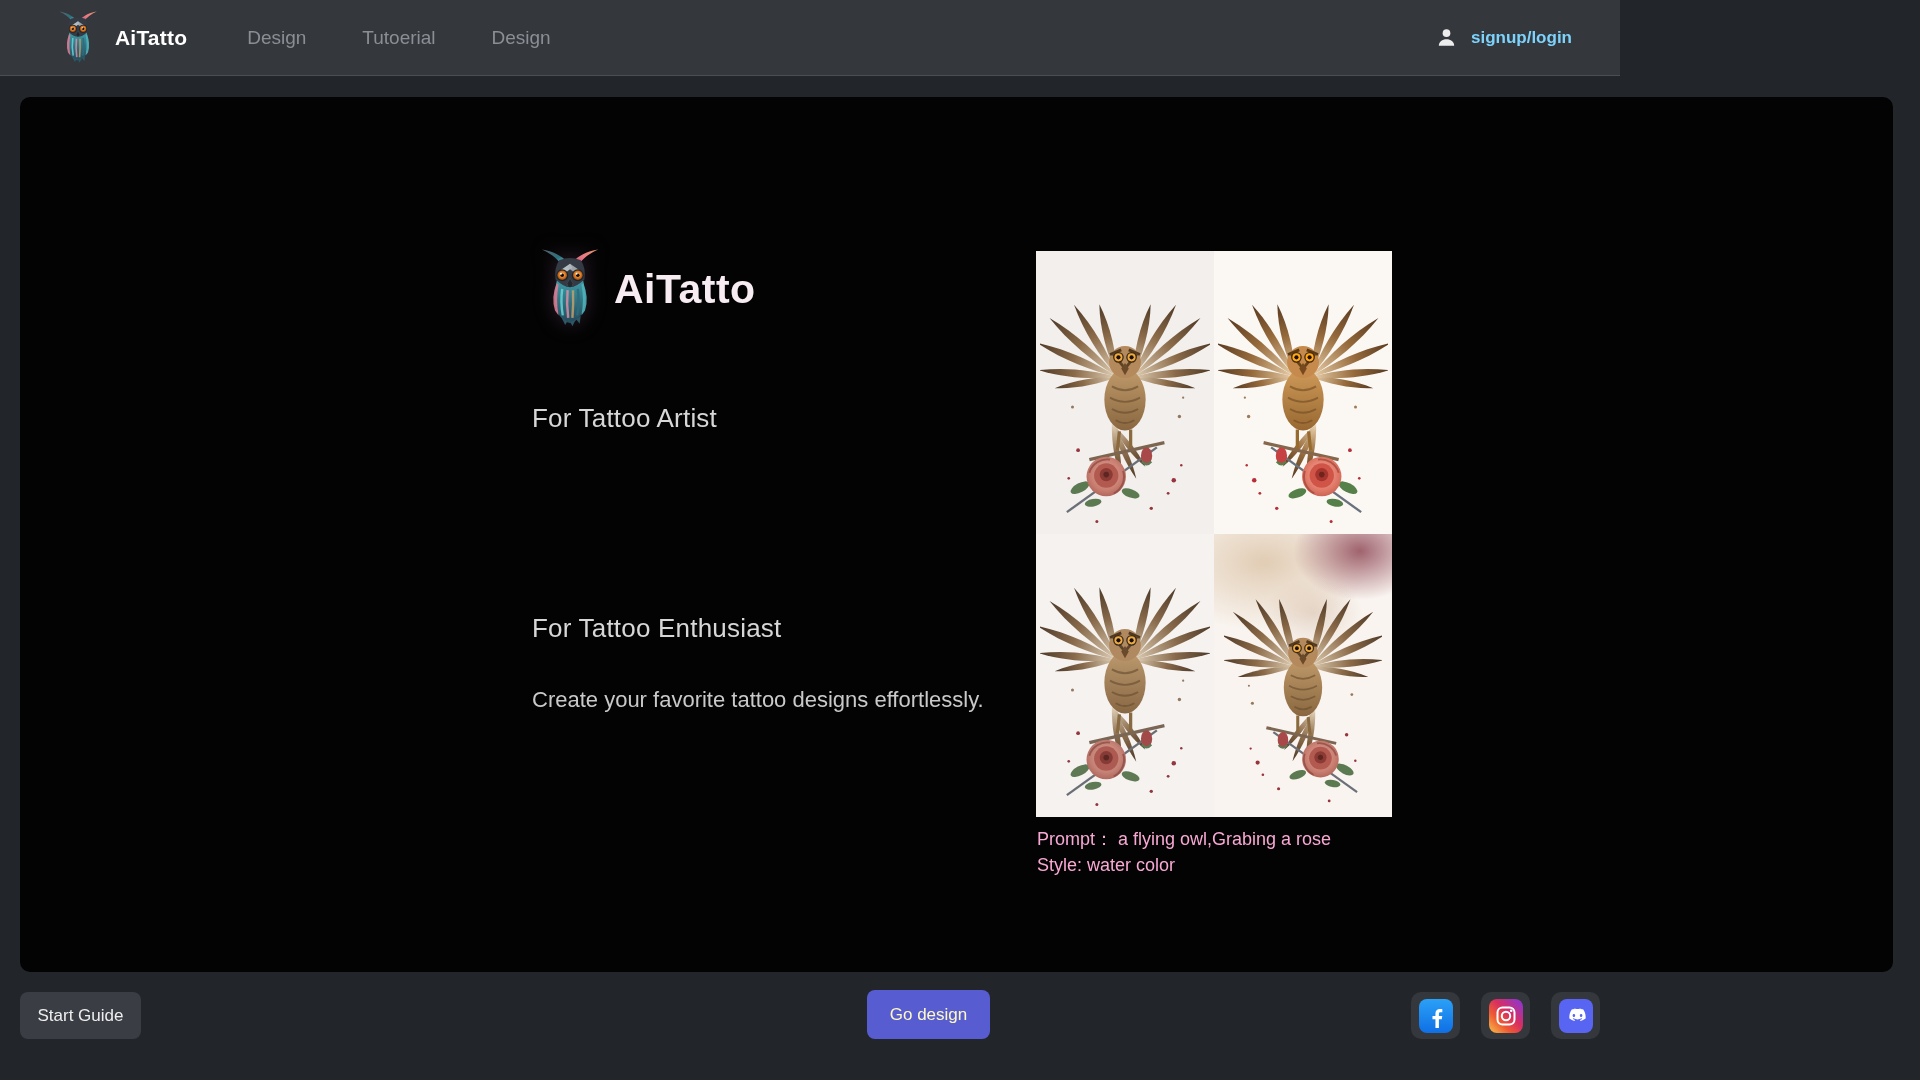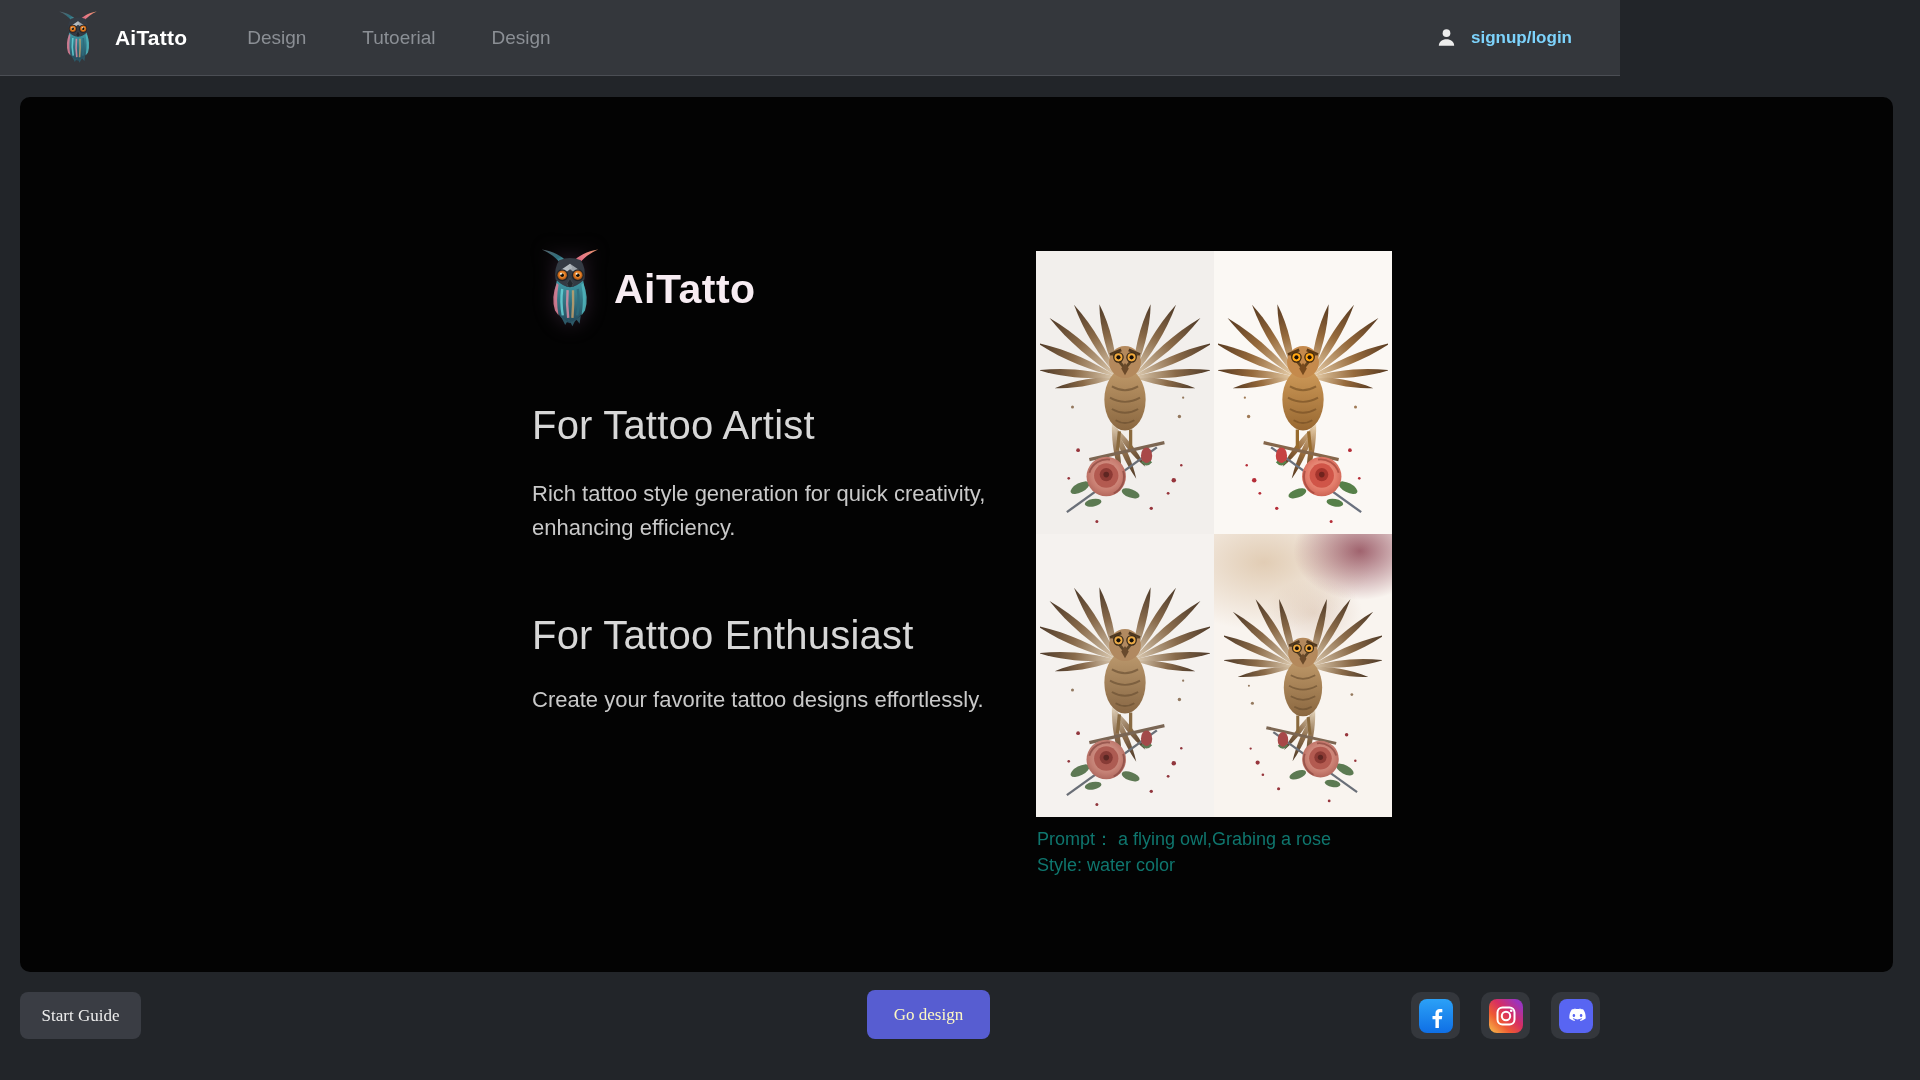--- a/index.html
+++ b/index.html
@@ -30,21 +30,21 @@
   .hero-panel{
     position:absolute;left:20px;top:97px;width:1873px;height:875px;
     background:#030303;border-radius:10px;
   }
   .hero-logo-row{position:absolute;left:520px;top:150px;display:flex;align-items:center;gap:14px;}
   .hero-owl{width:60px;height:84px;filter:drop-shadow(0 0 10px rgba(120,80,120,.35));}
   .hero-brand{font-size:41px;font-weight:bold;color:#f7ecf2;letter-spacing:.5px;}
 
   .hero-heading{
     position:absolute;left:512px;margin:0;
-    font-size:40px;font-weight:400;color:#d7d7d7;letter-spacing:.2px;
+    font-size:26px;font-weight:400;color:#d7d7d7;letter-spacing:.2px;
   }
   .hero-heading.h1{top:306px;}
   .hero-heading.h2{top:516px;}
   .hero-body{
     position:absolute;left:512px;margin:0;
     font-size:22px;font-weight:400;color:#c9c9c9;line-height:34px;max-width:520px;
   }
   .hero-body.b1{top:380px;}
   .hero-body.b2{top:586px;}
 
@@ -63,26 +63,26 @@
       radial-gradient(95px 70px at 82% 6%, rgba(126,44,62,.72), rgba(126,44,62,0) 70%),
       radial-gradient(150px 95px at 28% 10%, rgba(206,172,132,.55), rgba(206,172,132,0) 72%),
       radial-gradient(70px 50px at 56% 28%, rgba(188,148,118,.30), rgba(188,148,118,0) 70%),
       #f9f4ef;
   }
   .cell.c2 svg{transform:translate(-50%,-50%) scaleX(-1) scale(1.0);filter:saturate(1.35) brightness(1.02);}
   .cell.c3 svg{filter:saturate(.92);}
   .cell.c4 svg{transform:translate(-50%,-48%) scaleX(-1) scale(.93);}
 
   .gallery-caption{position:absolute;left:1017px;top:729px;}
-  .caption-line{margin:0;font-size:18px;line-height:26px;color:#0f766e;font-weight:400;}
+  .caption-line{margin:0;font-size:18px;line-height:26px;color:#f9a8d4;font-weight:400;}
 
   
   .btn{
     position:absolute;display:flex;align-items:center;justify-content:center;
-    border-radius:8px;cursor:pointer;user-select:none;font-family:Liberation Serif, serif;
+    border-radius:8px;cursor:pointer;user-select:none;
   }
   .start-guide{left:20px;top:992px;width:121px;height:47px;background:#3a3d44;}
   .start-guide span{font-size:17px;color:#eeeeee;}
   .go-design{left:867px;top:990px;width:123px;height:49px;background:#575dd1;}
   .go-design span{font-size:17px;color:#fef9c3;}
 
   .socials{position:absolute;right:20px;top:992px;display:flex;gap:21px;}
   .social-btn{
     width:49px;height:47px;border-radius:10px;background:#34373c;
     display:flex;align-items:center;justify-content:center;cursor:pointer;
@@ -286,21 +286,20 @@
   <section class="hero-panel">
 
     <div class="hero-logo-row">
       <svg class="hero-owl">
           <use href="#logo-owl"></use>
         </svg>
       <div class="hero-brand">AiTatto</div>
     </div>
 
     <h2 class="hero-heading h1">For Tattoo Artist</h2>
-    <p class="hero-body b1">Rich tattoo style generation for quick creativity, enhancing efficiency.</p>
 
     <h2 class="hero-heading h2">For Tattoo Enthusiast</h2>
     <p class="hero-body b2">Create your favorite tattoo designs effortlessly.</p>
 
     <div class="gallery">
       <div class="cell c1">
           <svg>
             <use href="#owl-art"></use>
           </svg>
         </div>

